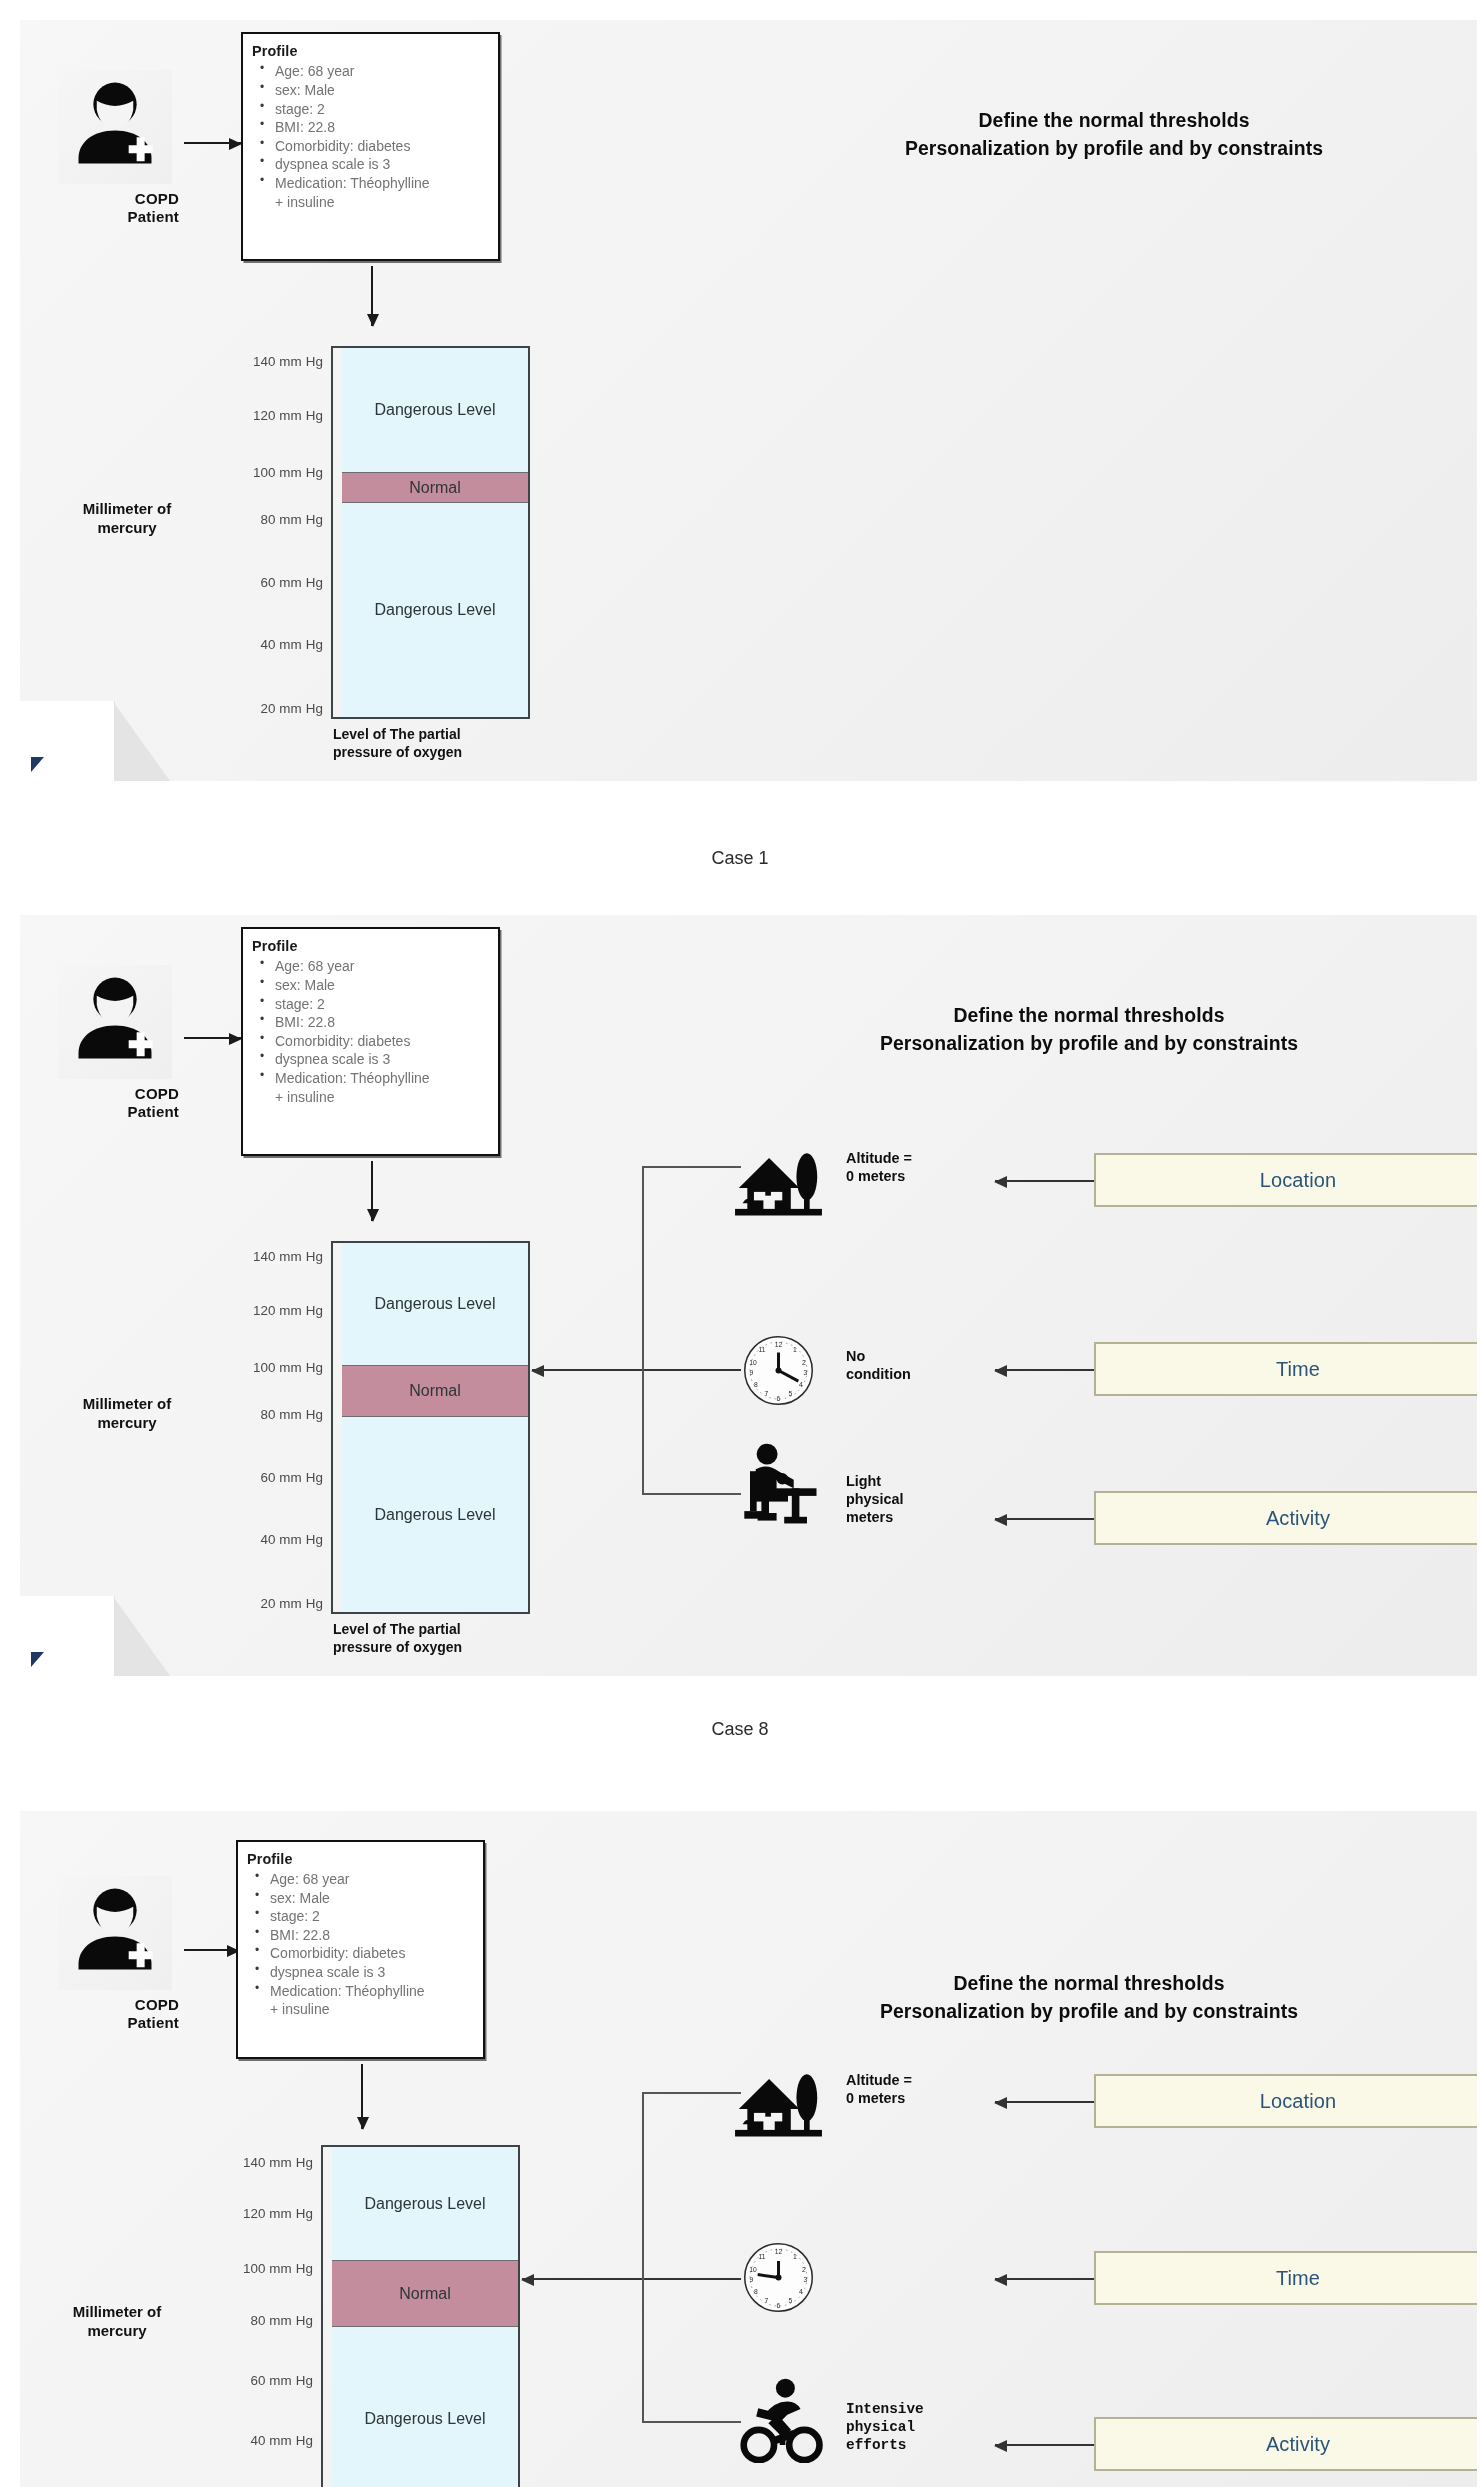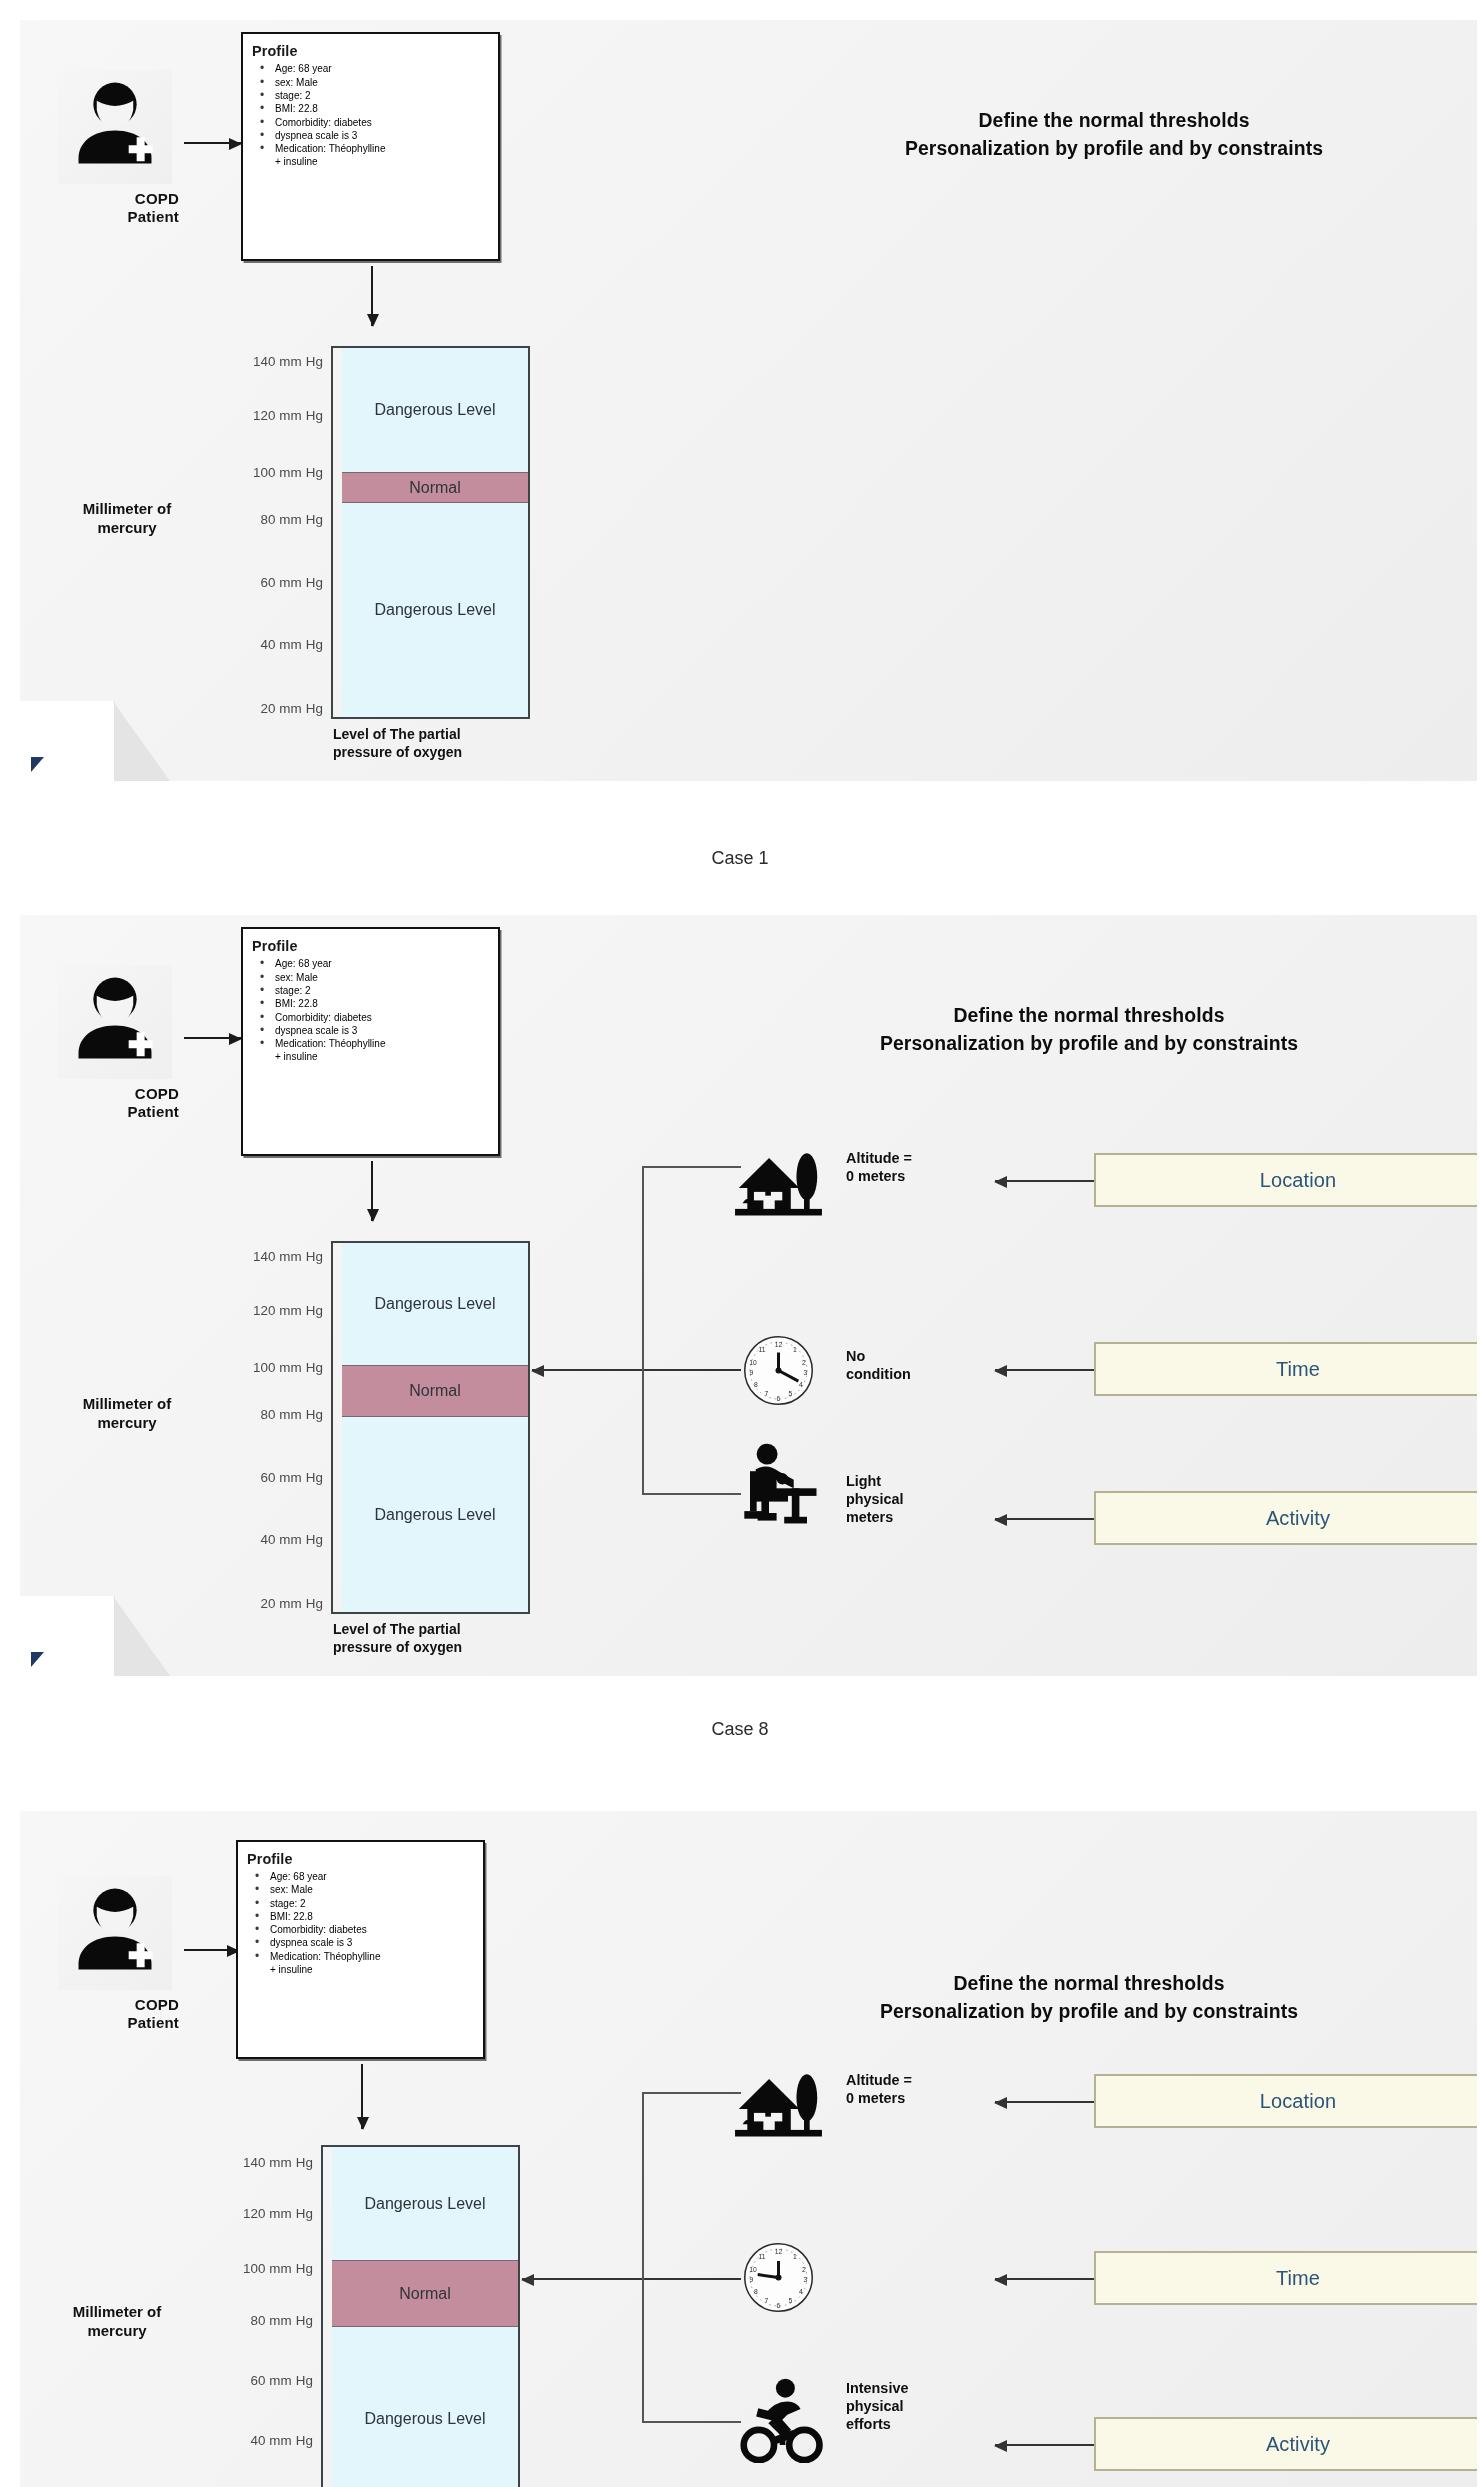--- a/index.html
+++ b/index.html
@@ -51,21 +51,21 @@
     border: 2.5px solid #111;
     box-shadow: 2px 2.5px 0 -0.5px rgba(0,0,0,.55);
     padding: 9px 10px 9px 9px;
   }
   .profile-title {
     font-size: 14.4px; font-weight: bold; color: #1a1a1a;
     margin-bottom: 3px; letter-spacing: 0.1px;
   }
   .profile-list { list-style: none; }
   .profile-list li {
-    font-size: 10px; color: #000000; line-height: 1.33;
+    font-size: 14px; color: #737373; line-height: 1.33;
     padding-left: 23px; position: relative; white-space: pre-line;
   }
   .profile-list li:before {
     content: "\2022"; position: absolute; left: 8px; top: -1px;
     font-size: 12px; color: #3a3a3a;
   }
 
   
   .h-arrow { position: absolute; height: 0; border-top: 2px solid #1a1a1a; }
   .h-arrow:after {
@@ -460,20 +460,20 @@
   <svg class="cst-icon" style="left:716px; top:562px; width:95px; height:90px;" viewBox="0 0 100 95">
     <circle cx="52" cy="16" r="10" fill="#0a0a0a"></circle>
     <path d="M30 44 q10 -14 24 -14 q10 0 14 8 l-14 6 l-10 10 z" fill="#0a0a0a"></path>
     <rect x="22" y="40" width="24" height="9" fill="#0a0a0a" transform="rotate(14 34 44)"></rect>
     <path d="M44 44 l14 16 l-8 9 l-16 -16 z" fill="#0a0a0a"></path>
     <rect x="40" y="64" width="22" height="8" fill="#0a0a0a" transform="rotate(-20 50 68)"></rect>
     <circle cx="24" cy="76" r="16" fill="none" stroke="#0a0a0a" stroke-width="7"></circle>
     <circle cx="72" cy="76" r="16" fill="none" stroke="#0a0a0a" stroke-width="7"></circle>
     <rect x="46" y="54" width="6" height="22" fill="#0a0a0a"></rect>
   </svg>
-  <div class="cst-text" style="left:826px; top:568px; width:149px;">Intensive
+  <div class="cst-text" style="left:826px; top:589px; width:149px;font-family:Liberation Mono, monospace;">Intensive
 physical
 efforts</div>
   <div class="h-arrow-left" style="left:975px; top:633px; width:99px;"></div>
   <div class="cst-box" style="left:1074px; top:606px; width:408px; height:54px;">Activity</div>
 
 </div>
 
 
 </body></html>

